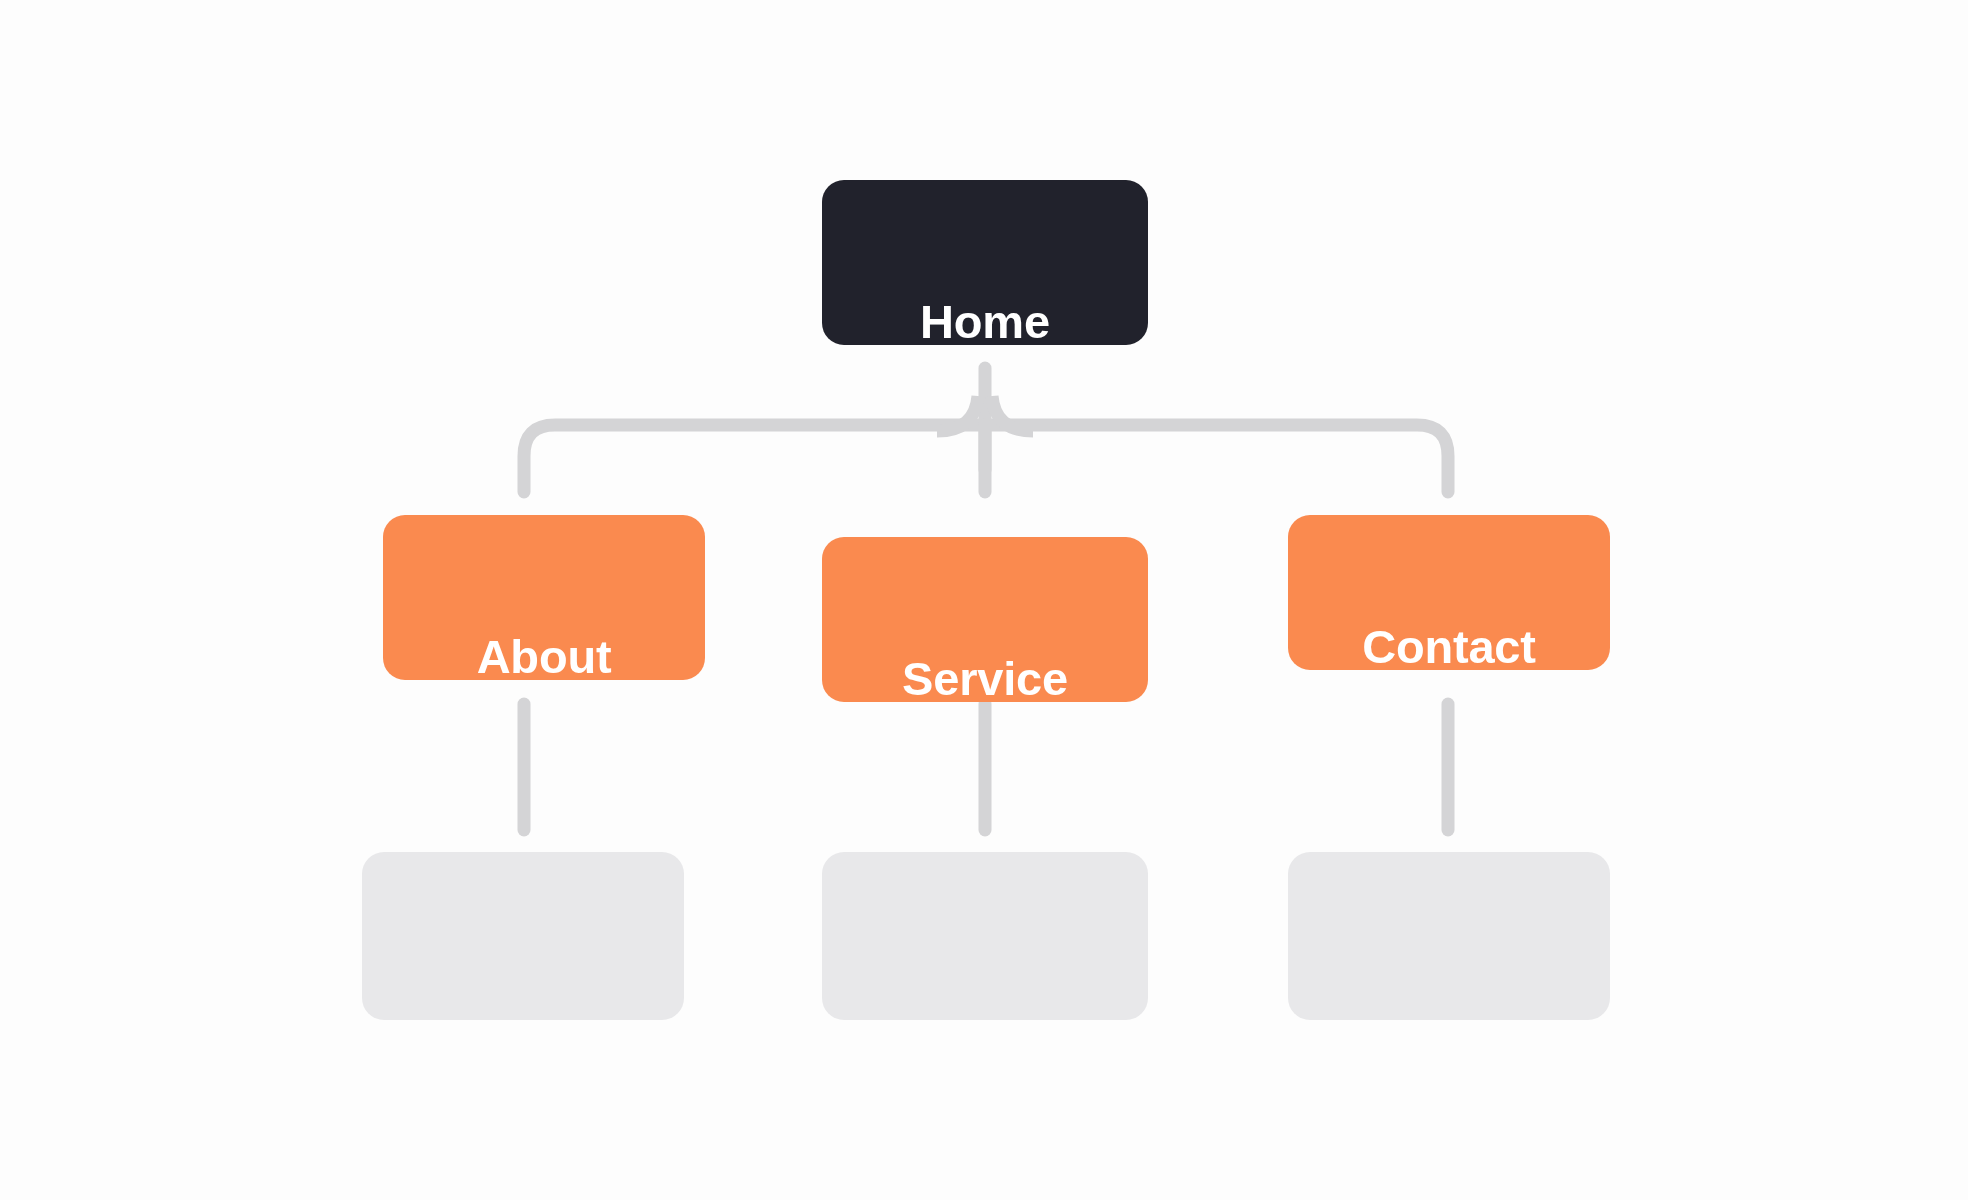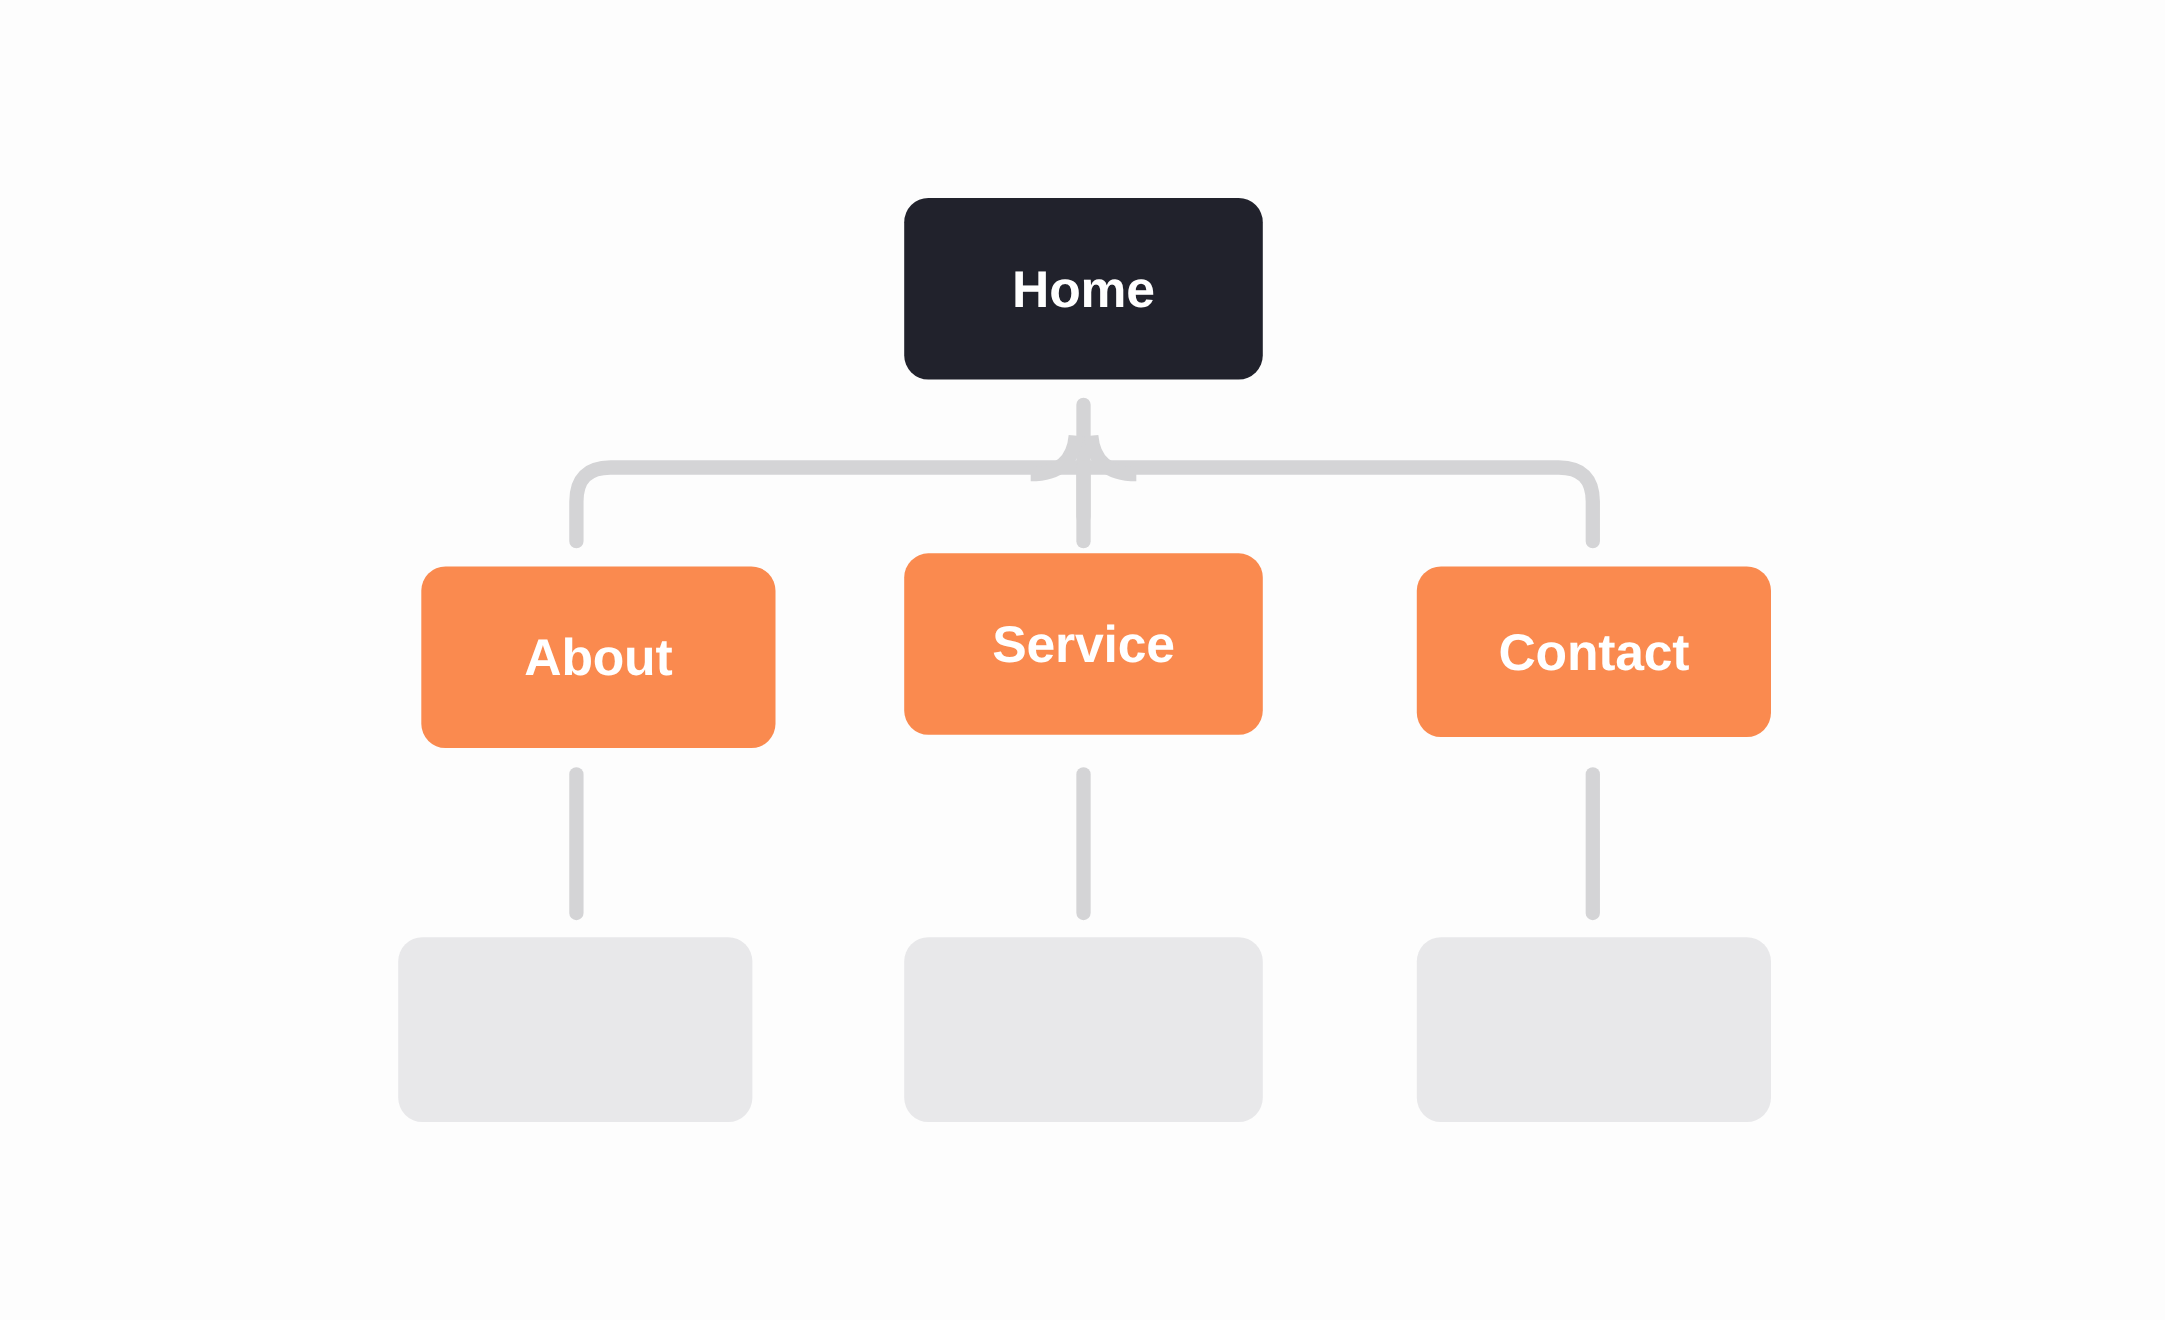--- a/index.html
+++ b/index.html
@@ -23,21 +23,21 @@
     position: absolute;
     left: 0;
     top: 0;
     width: 1968px;
     height: 1200px;
     pointer-events: none;
   }
   .node {
     position: absolute;
     display: flex;
-    align-items: center;
+    align-items: flex-end;
     justify-content: center;
     box-sizing: border-box;
     border-radius: 22px;
     z-index: 2;
   }
   .node-label {
     font-weight: bold;
     letter-spacing: -0.2px;
     line-height: 1;
     white-space: nowrap;
@@ -84,21 +84,21 @@
   </svg>
 
   <div class="node node-root" style="left:822px; top:180px; width:326px; height:165px;">
     <span class="node-label">Home</span>
   </div>
 
   <div class="node node-branch" style="left:383px; top:515px; width:322px; height:165px;">
     <span class="node-label">About</span>
   </div>
 
-  <div class="node node-branch" style="left:822px; top:503px; width:326px; height:165px;">
+  <div class="node node-branch" style="left:822px; top:537px; width:326px; height:165px;">
     <span class="node-label">Service</span>
   </div>
 
   <div class="node node-branch" style="left:1288px; top:515px; width:322px; height:155px;">
     <span class="node-label">Contact</span>
   </div>
 
   <div class="node node-placeholder" style="left:362px; top:852px; width:322px; height:168px;">
     <span class="node-label"></span>
   </div>

